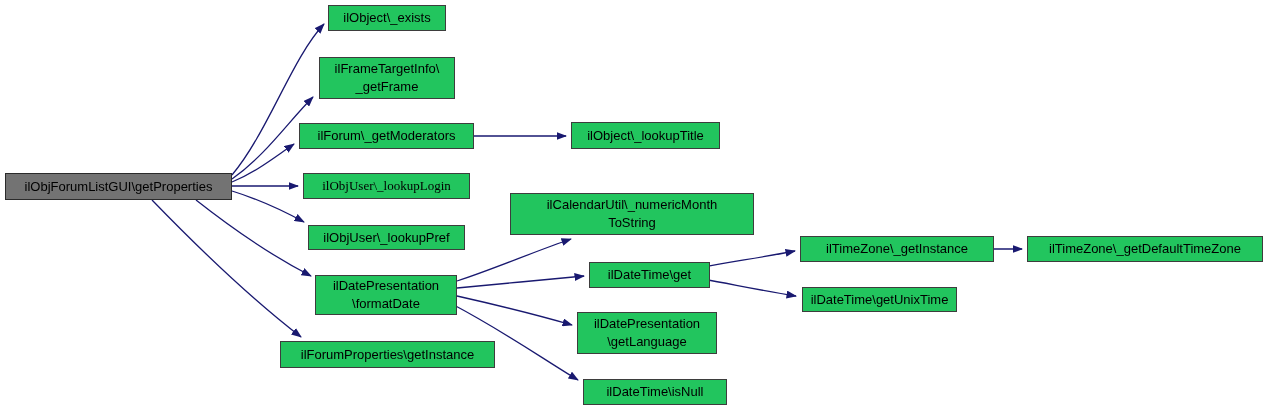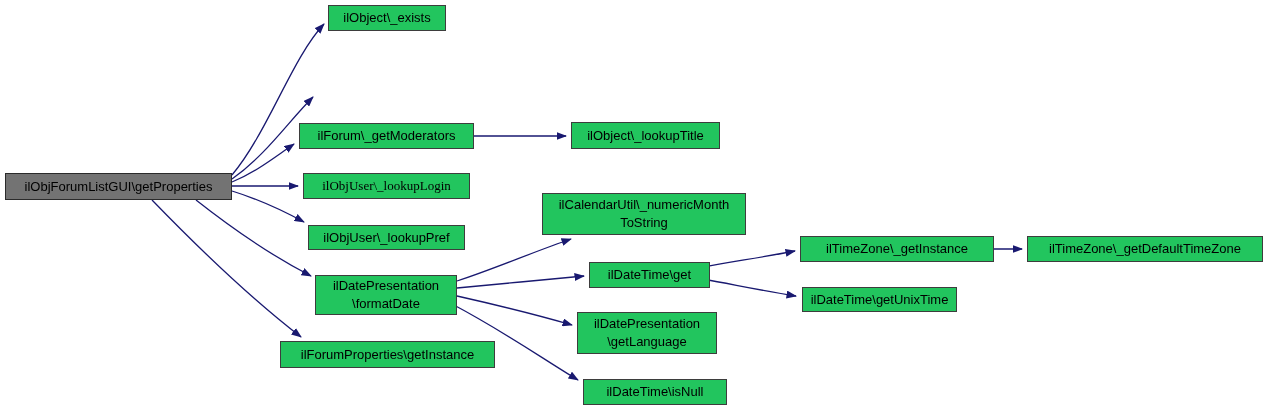--- a/index.html
+++ b/index.html
@@ -71,35 +71,37 @@
       <path d="M 703 267 C 736 261, 764 257, 795 251" marker-end="url(#arrow)"></path>
       <path d="M 703 279 C 736 285, 764 291, 796 296" marker-end="url(#arrow)"></path>
       <path d="M 978 249 L 1022 249" marker-end="url(#arrow)"></path>
     </g>
   </svg>
 
   <div class="node root" style="left:5px;   top:173px; width:227px; height:27px;">ilObjForumListGUI\getProperties</div>
 
   <div class="node" style="left:328px; top:5px;   width:118px; height:26px;">ilObject\_exists</div>
 
+  <div class="node" style="left:319px; top:57px;  width:136px; height:42px;">ilFrameTargetInfo\
+_getFrame</div>
 
   <div class="node" style="left:299px; top:123px; width:175px; height:26px;">ilForum\_getModerators</div>
 
   <div class="node" style="left:571px; top:122px; width:149px; height:27px;">ilObject\_lookupTitle</div>
 
   <div class="node" style="left:303px; top:173px; width:167px; height:26px;font-family:Liberation Serif, serif;">ilObjUser\_lookupLogin</div>
 
   <div class="node" style="left:308px; top:225px; width:157px; height:25px;">ilObjUser\_lookupPref</div>
 
   <div class="node" style="left:315px; top:275px; width:142px; height:40px;">ilDatePresentation
 \formatDate</div>
 
   <div class="node" style="left:280px; top:341px; width:215px; height:27px;">ilForumProperties\getInstance</div>
 
-  <div class="node" style="left:542px; top:193px; width:204px; height:42px;">ilCalendarUtil\_numericMonth
+  <div class="node" style="left:510px; top:193px; width:244px; height:42px;">ilCalendarUtil\_numericMonth
 ToString</div>
 
   <div class="node" style="left:589px; top:262px; width:121px; height:26px;">ilDateTime\get</div>
 
   <div class="node" style="left:577px; top:312px; width:140px; height:42px;">ilDatePresentation
 \getLanguage</div>
 
   <div class="node" style="left:583px; top:379px; width:144px; height:26px;">ilDateTime\isNull</div>
 
   <div class="node" style="left:800px; top:236px; width:194px; height:26px;">ilTimeZone\_getInstance</div>

